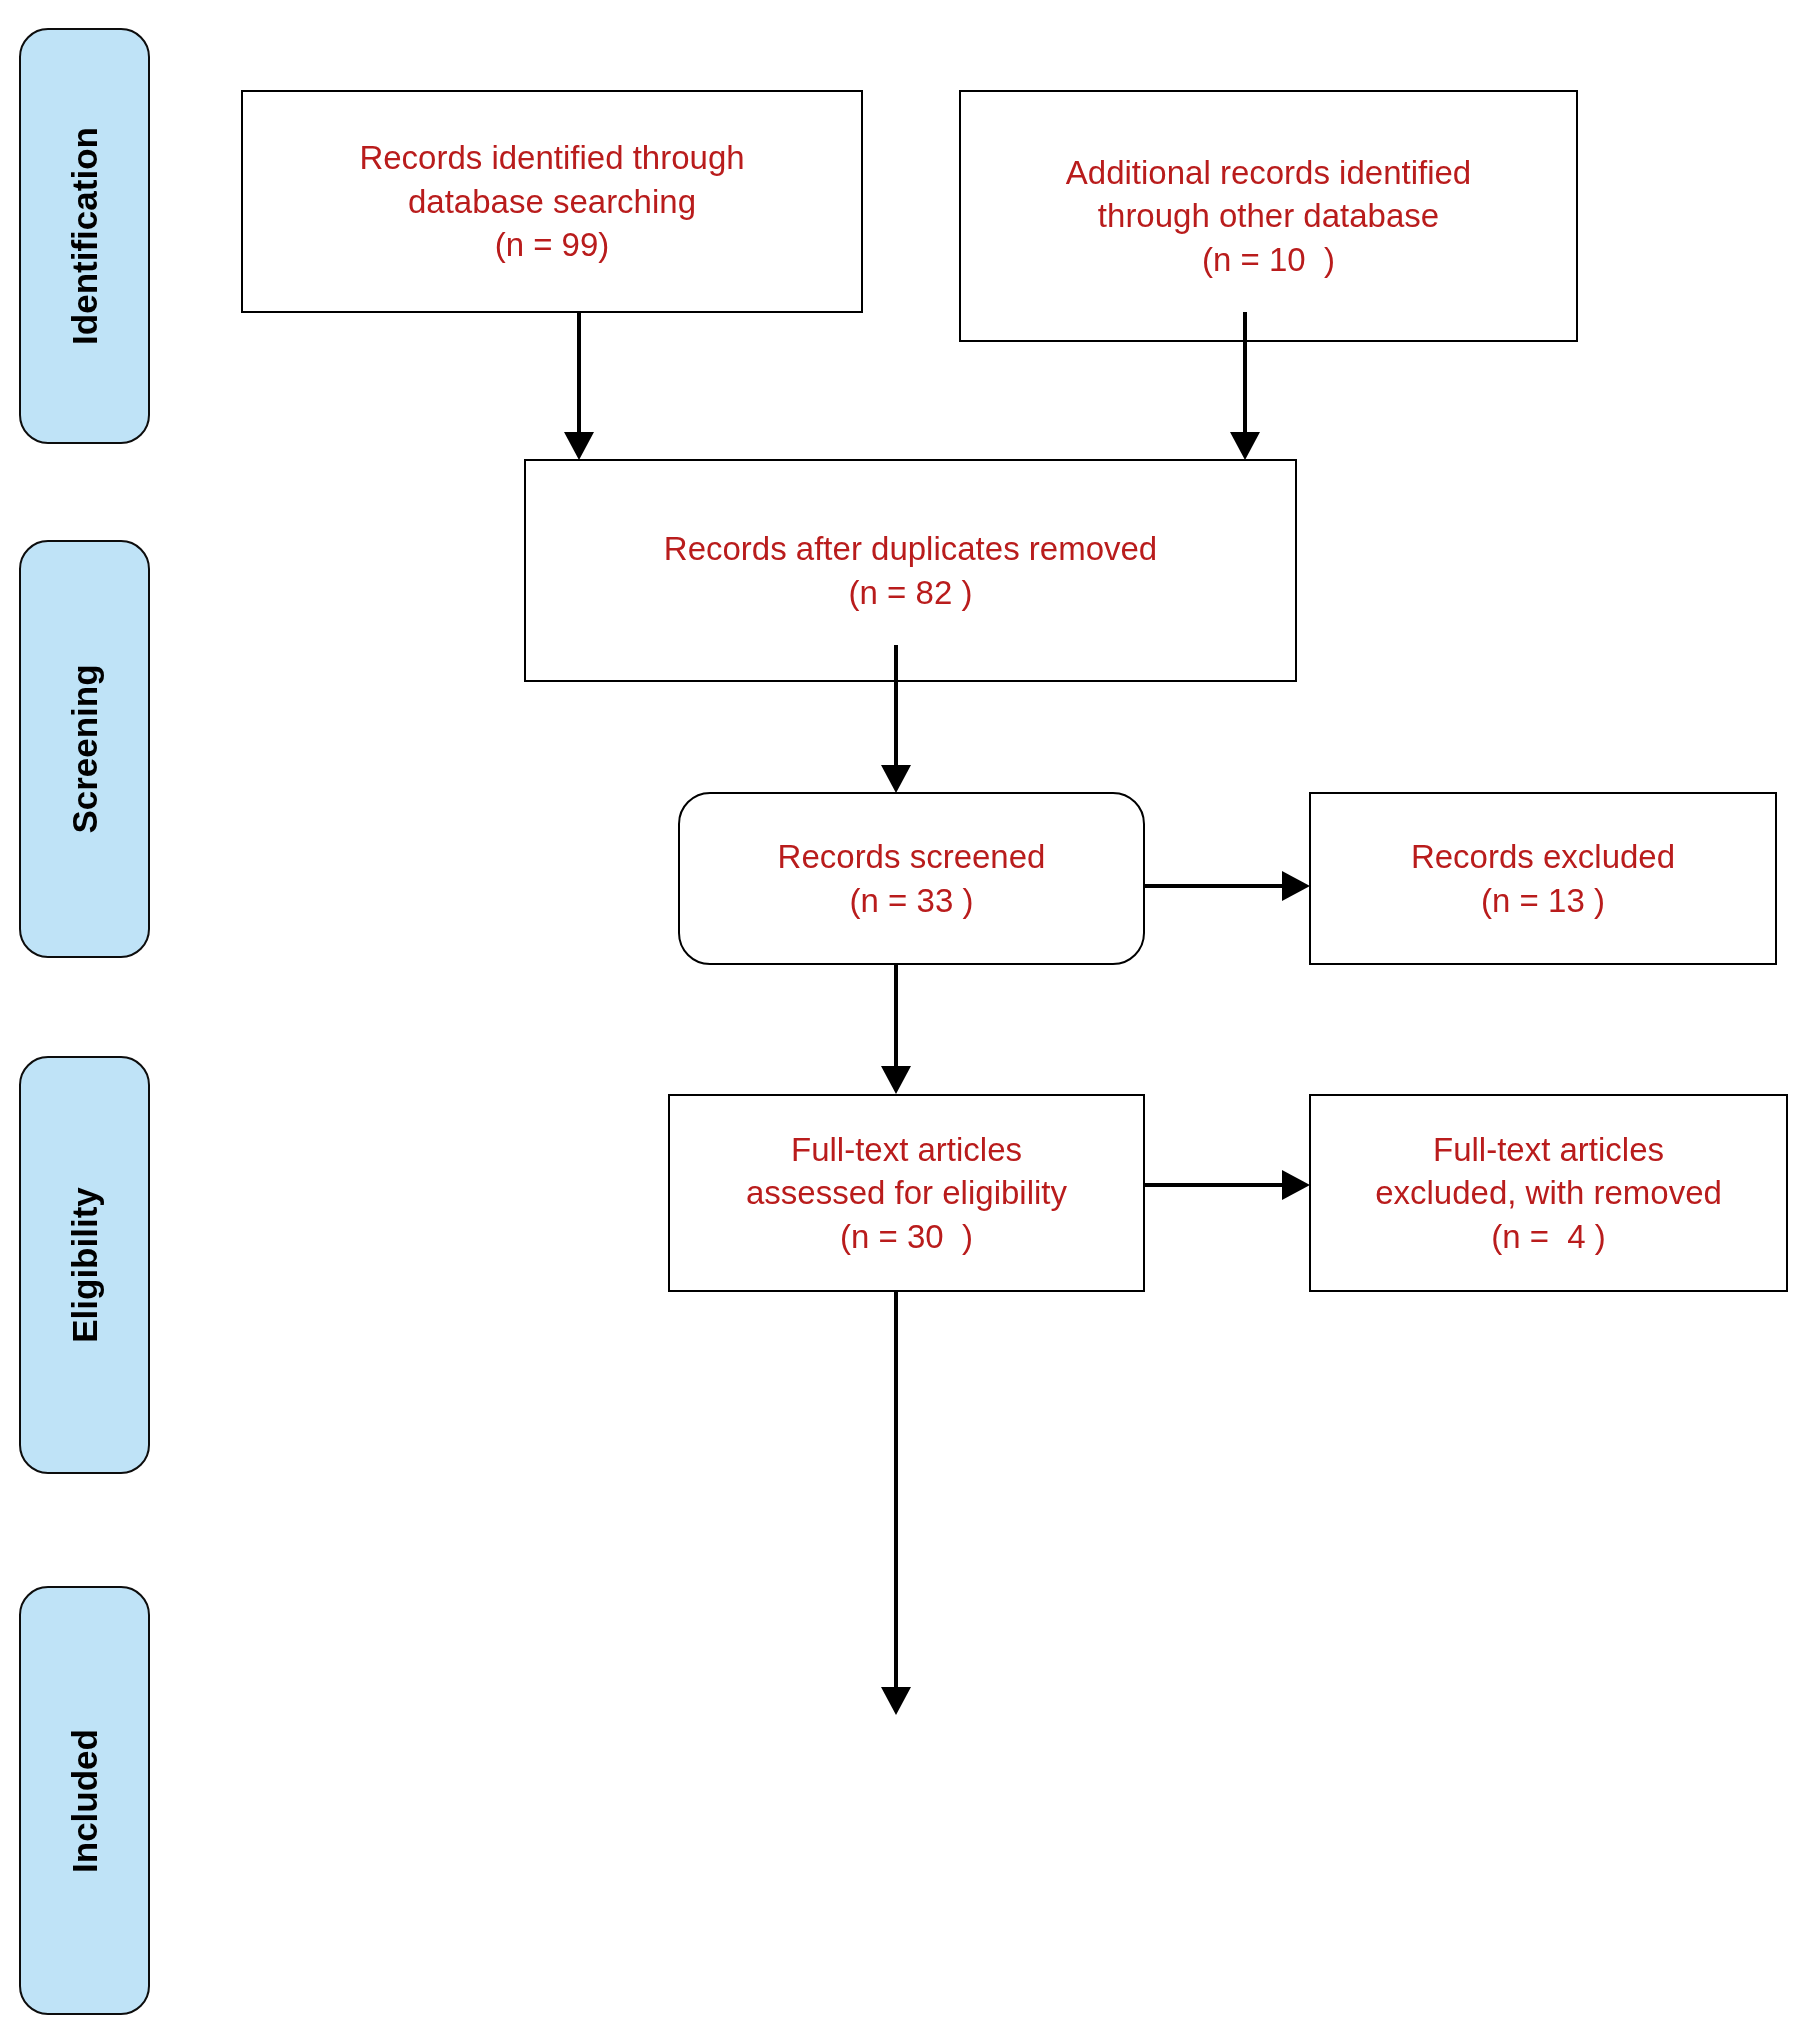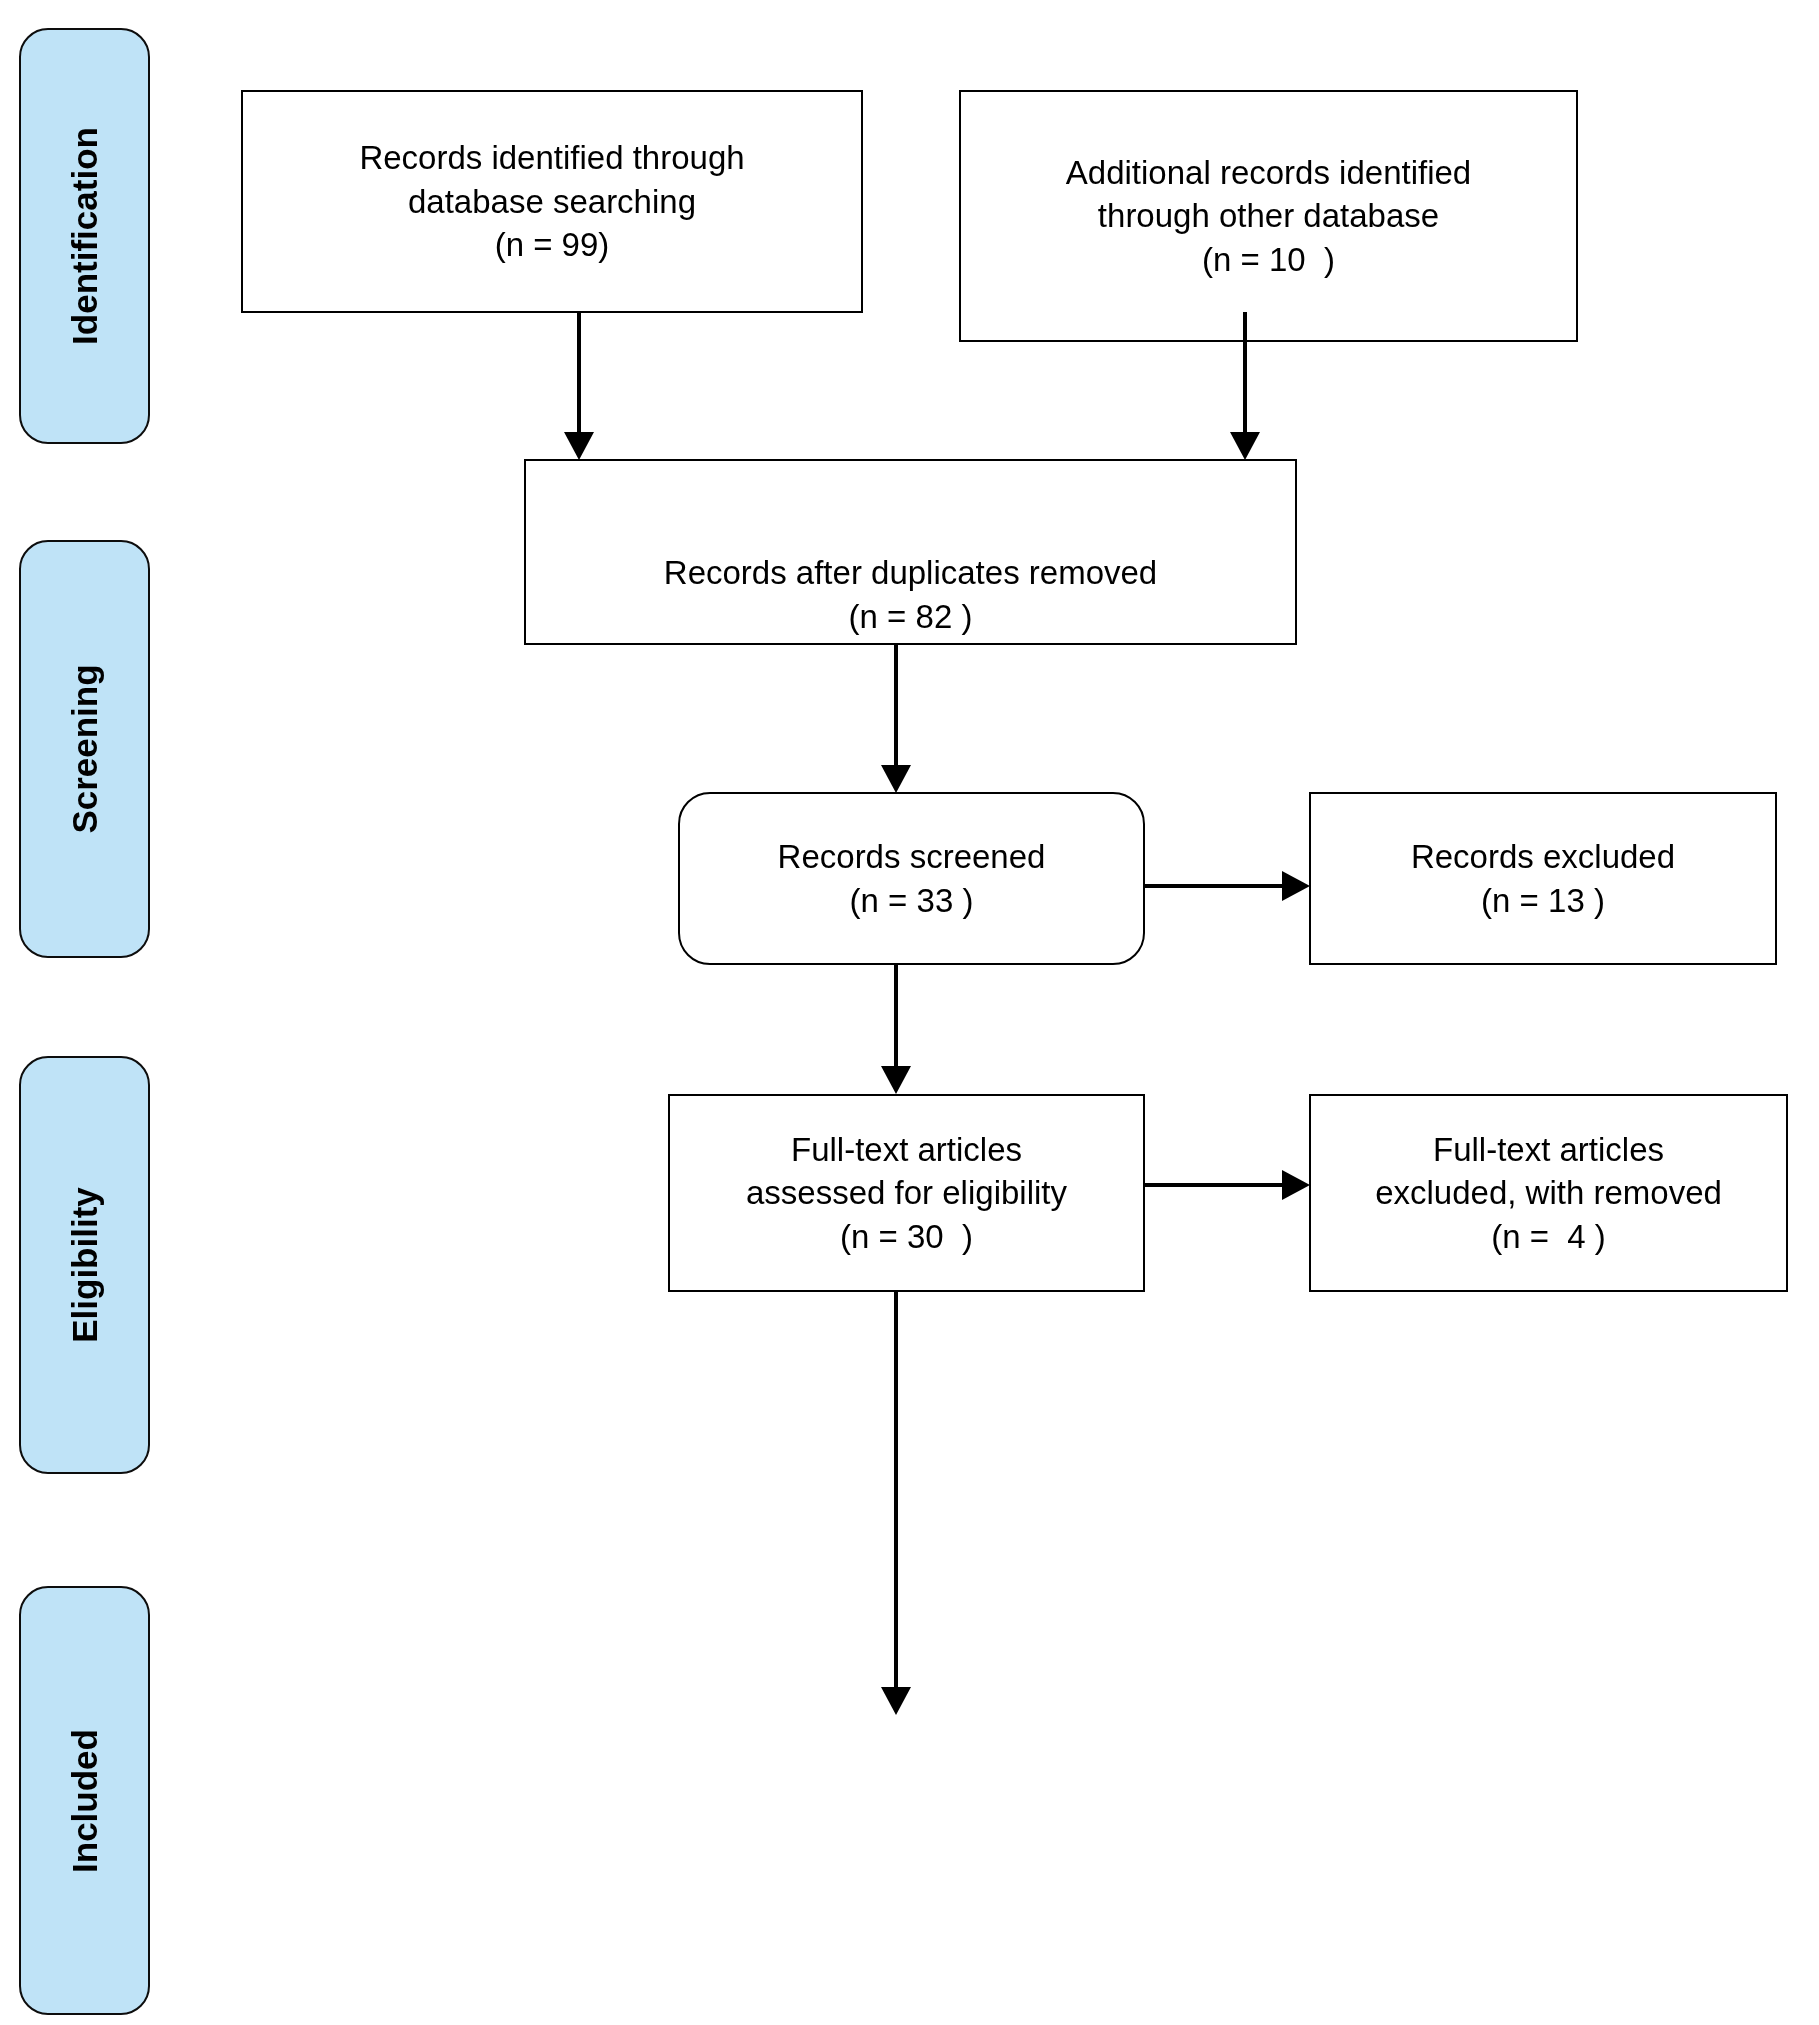--- a/index.html
+++ b/index.html
@@ -45,21 +45,21 @@
     display: flex;
     flex-direction: column;
     align-items: center;
     justify-content: center;
     text-align: center;
     padding: 4.8px 11.6px;
   }
   .flow-box .line {
     font-size: 33px;
     line-height: 1.32;
-    color: #000000;
+    color: #b91c1c;
     white-space: pre;
   }
   
   .v-line {
     position: absolute;
     background: #000000;
     width: 3.9px;
   }
   .h-line {
     position: absolute;
@@ -115,21 +115,21 @@
     <span class="line">through other database</span>
     <span class="line">(n = 10  )</span>
   </div>
 
   <div class="v-line" style="left:577px; top:312px; height:121px;"></div>
   <div class="arrow-down" style="left:564px; top:432px;"></div>
 
   <div class="v-line" style="left:1243px; top:312px; height:121px;"></div>
   <div class="arrow-down" style="left:1230px; top:432px;"></div>
 
-  <div class="flow-box" style="left:524px; top:459px; width:773px; height:186px;justify-content:flex-end;">
+  <div class="flow-box" style="left:524px; top:459px; width:773px; height:223px;">
     <span class="line">Records after duplicates removed</span>
     <span class="line">(n = 82 )</span>
   </div>
 
   <div class="v-line" style="left:894px; top:645px; height:121px;"></div>
   <div class="arrow-down" style="left:881px; top:765px;"></div>
 
   <div class="flow-box" style="left:678px; top:792px; width:467px; height:173px;border-radius:32px;">
     <span class="line">Records screened</span>
     <span class="line">(n = 33 )</span>

